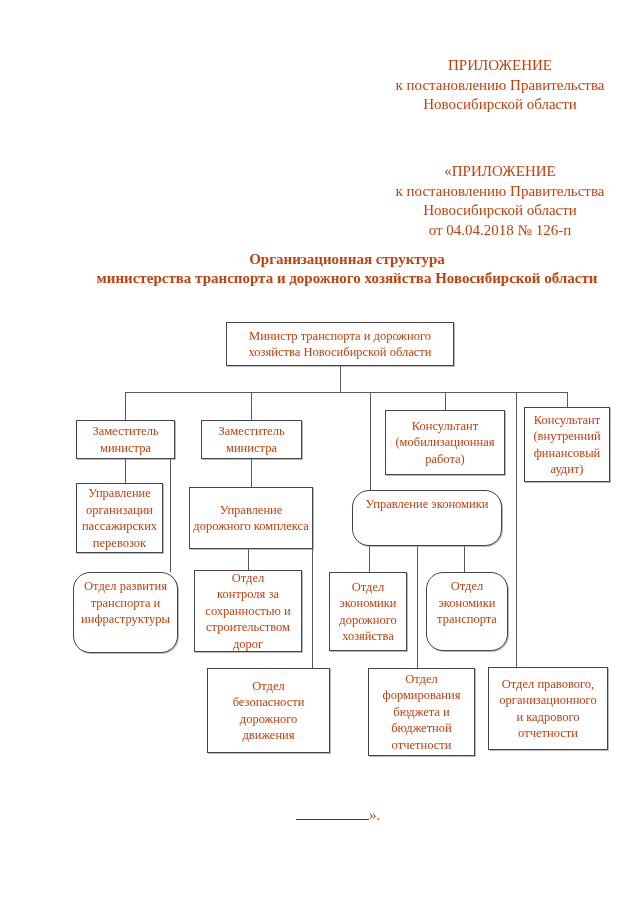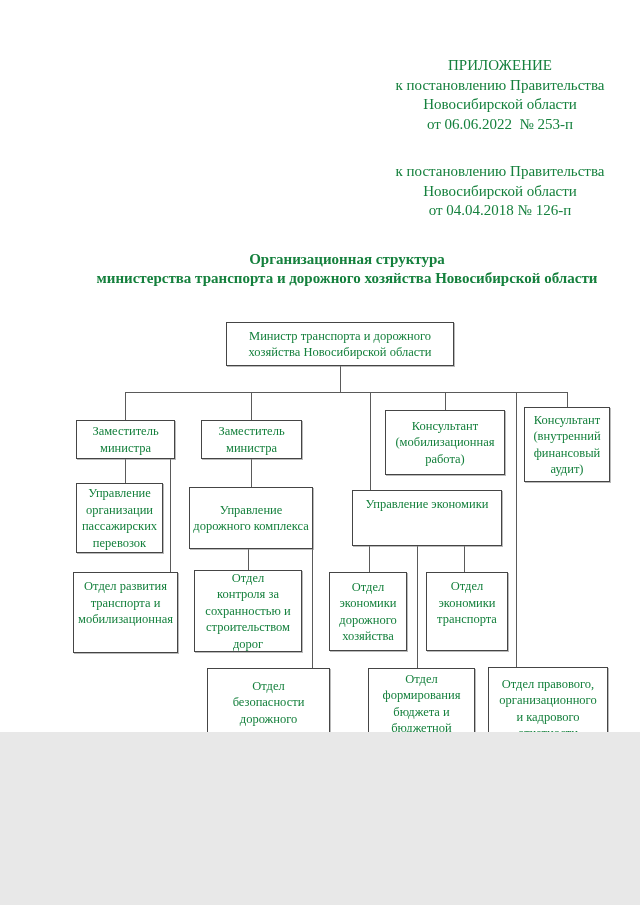--- a/index.html
+++ b/index.html
@@ -1,23 +1,23 @@
 <!DOCTYPE html>
 <html><head>
 <meta charset="utf-8">
 <style>
   html, body { margin: 0; padding: 0; background: #e8e8e8; }
   .page {
     position: relative;
     width: 640px;
-    height: 732px;
+    height: 905px;
     margin: 0 auto;
     background: #ffffff;
     font-family: "Liberation Serif", "DejaVu Serif", serif;
-    color: #15803d;
+    color: #c2410c;
     overflow: hidden;
   }
   
   .appendix {
     position: absolute;
     left: 380px;
     width: 240px;
     text-align: center;
     font-size: 15px;
     line-height: 19.5px;
@@ -43,21 +43,21 @@
     background: #ffffff;
     display: flex;
     align-items: center;
     justify-content: center;
     text-align: center;
     white-space: pre-line;
     font-size: 12.5px;
     line-height: 16.5px;
     padding: 17px 2px;
   }
-  .box.top { align-items: flex-start; padding-top: 5px; }
+  .box.top { align-items: flex-start; padding-top: 5px; border-radius: 17px; }
   
   .vline, .hline { position: absolute; background: #5a5a5a; }
   .vline { width: 1px; }
   .hline { height: 1px; }
   
   .closing {
     position: absolute;
     left: 296px;
     top: 806px;
     font-size: 15px;
@@ -73,24 +73,24 @@
 </style>
 </head>
 <body>
 
 <div class="page">
 
   <div class="appendix" style="top:56px">
     <div>ПРИЛОЖЕНИЕ</div>
     <div>к постановлению Правительства</div>
     <div>Новосибирской области</div>
-    <div>от 06.06.2022  № 253-п</div>
   </div>
 
   <div class="appendix" style="top:162px">
+    <div>«ПРИЛОЖЕНИЕ</div>
     <div>к постановлению Правительства</div>
     <div>Новосибирской области</div>
     <div>от 04.04.2018 № 126-п</div>
   </div>
 
   <div class="doc-title">
     <div>Организационная структура</div>
     <div>министерства транспорта и дорожного хозяйства Новосибирской области</div>
   </div>
 
@@ -134,21 +134,21 @@
 пассажирских
 перевозок</div>
 
   <div class="box" style="left:189px;top:487px;width:124px;height:62px">Управление
 дорожного комплекса</div>
 
   <div class="box top" style="left:352px;top:490px;width:150px;height:56px">Управление экономики</div>
 
   <div class="box top" style="left:73px;top:572px;width:105px;height:81px">Отдел развития
 транспорта и
-мобилизационная</div>
+инфраструктуры</div>
 
   <div class="box" style="left:194px;top:570px;width:108px;height:82px">Отдел
 контроля за
 сохранностью и
 строительством
 дорог</div>
 
   <div class="box" style="left:329px;top:572px;width:78px;height:79px">Отдел
 экономики
 дорожного

